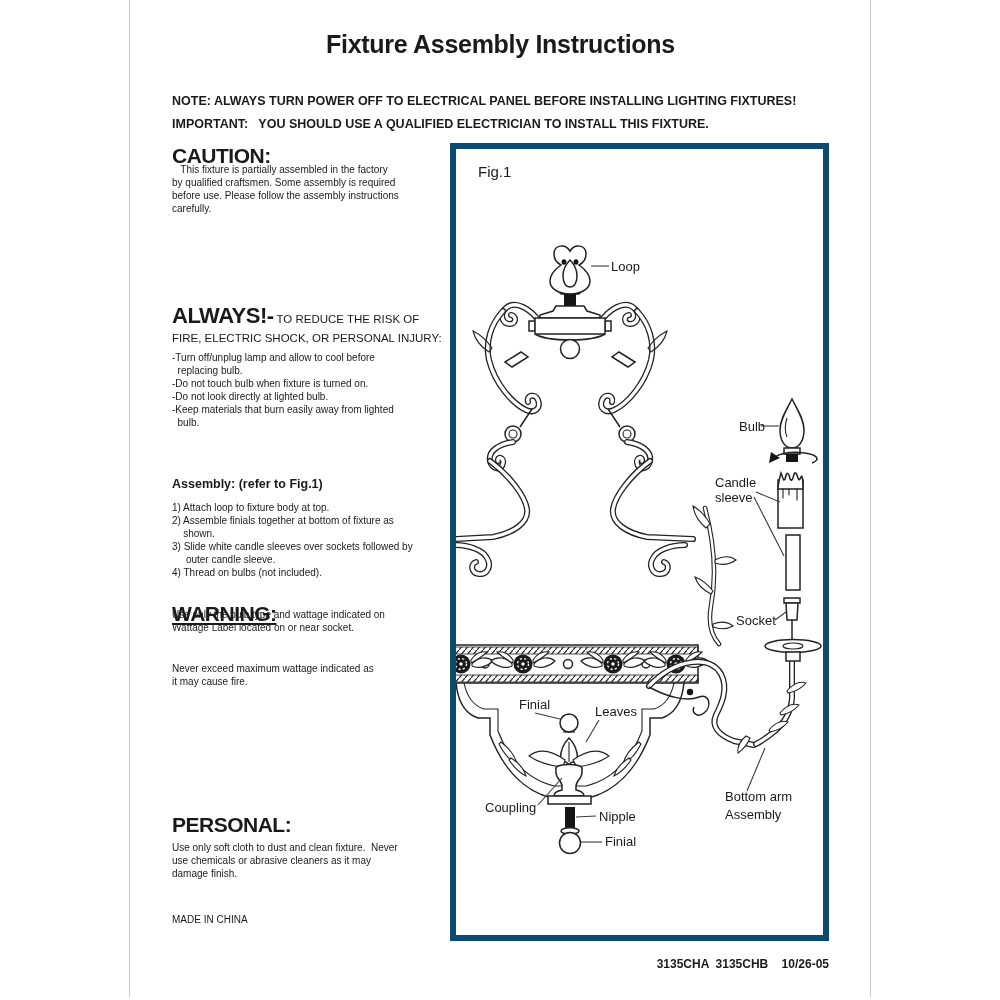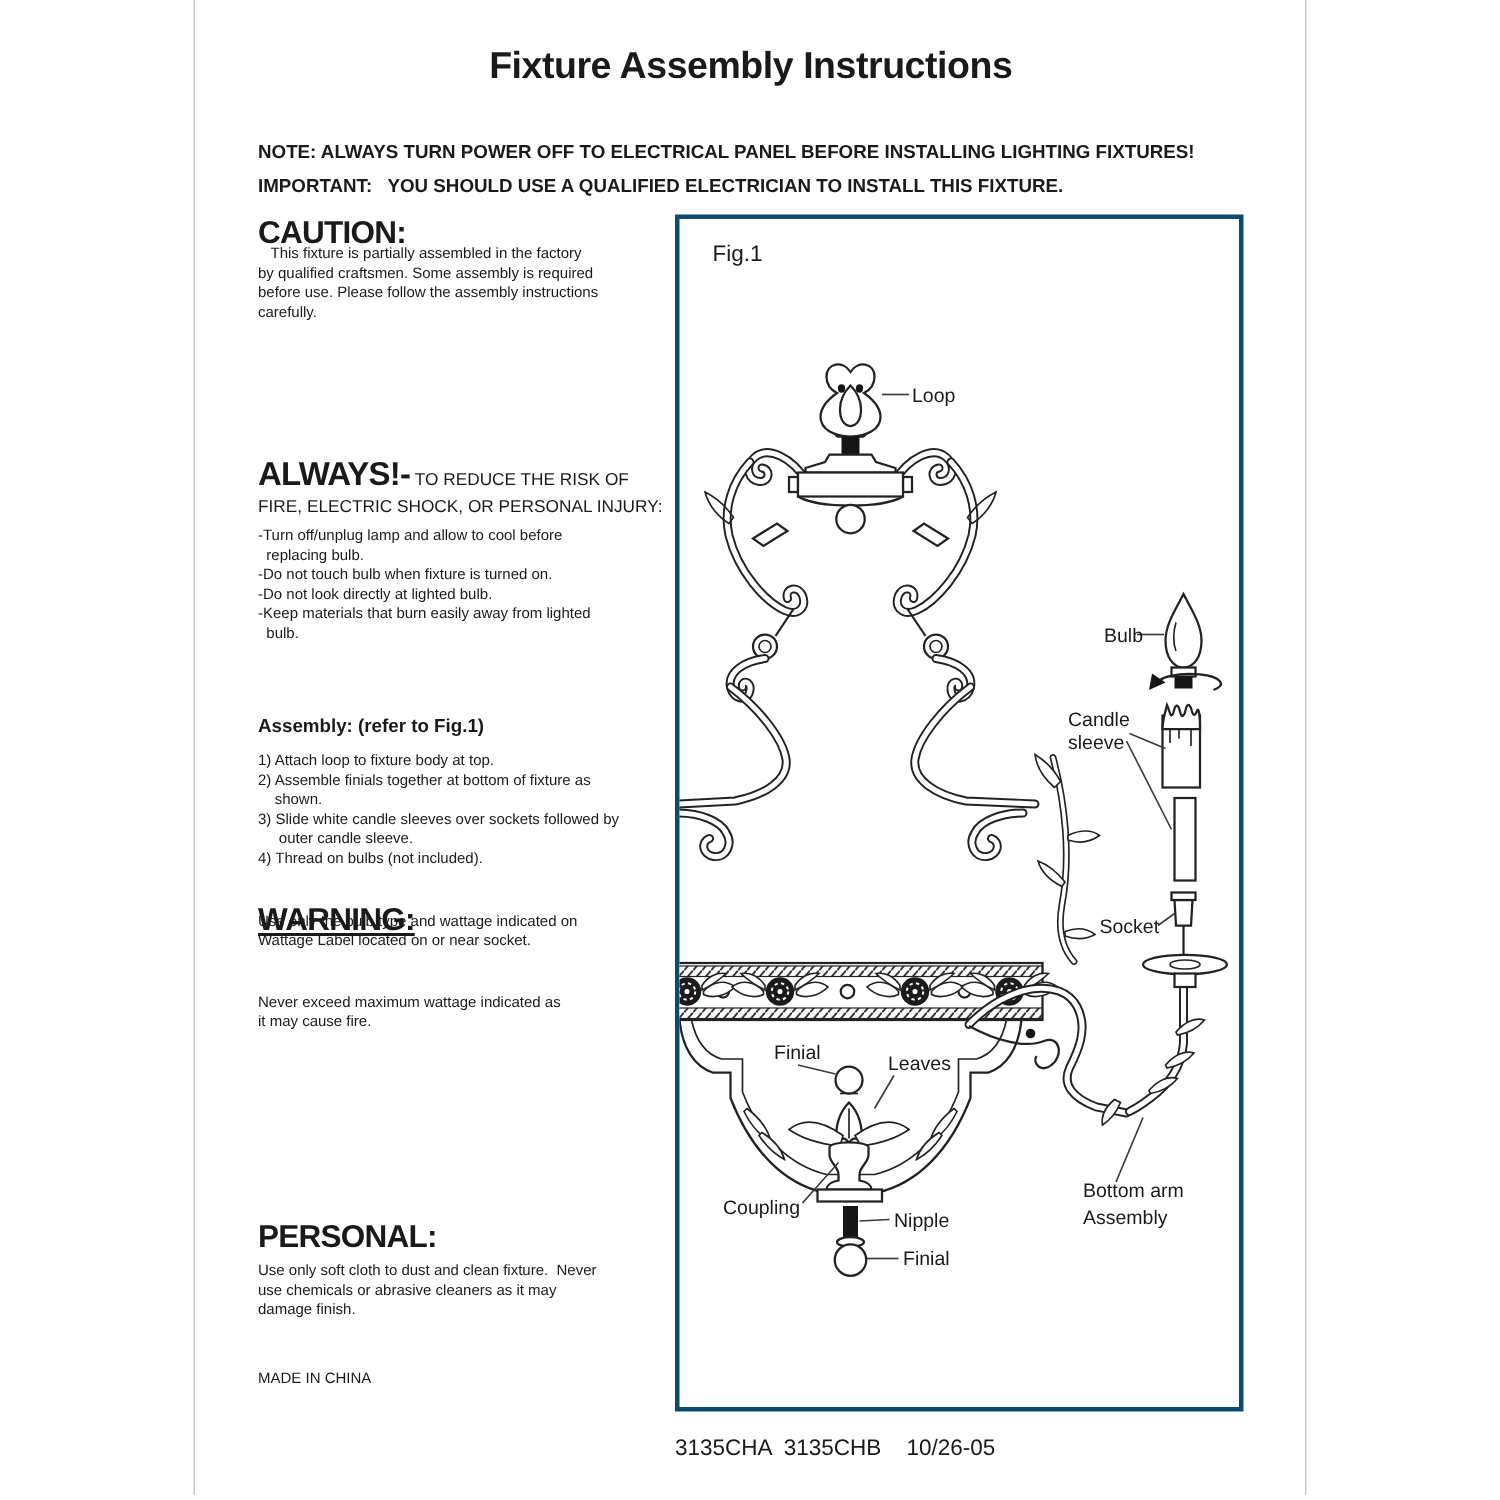--- a/index.html
+++ b/index.html
@@ -11,22 +11,22 @@
   .abs { position:absolute; }
   .title { left:130px; top:30px; width:741px; text-align:center; font-size:25px; font-weight:bold; letter-spacing:-0.3px; }
   .note-line { left:172px; font-size:12.5px; font-weight:bold; white-space:pre-wrap; width:680px; }
   .h-xl { font-size:22px; font-weight:bold; letter-spacing:-0.5px; }
   .h-lg { font-size:21px; font-weight:bold; letter-spacing:-0.5px; }
   .h-sm { font-size:12.5px; font-weight:bold; }
   .warn-suffix { font-size:11.5px; font-weight:normal; letter-spacing:0; }
   .sub { font-size:11.5px; }
   .body-text { font-size:10px; line-height:12.9px; white-space:pre-wrap; width:285px; }
   .list .item { font-size:10px; line-height:12.9px; white-space:pre-wrap; }
-  .footer { font-size:15px; text-align:left; white-space:pre-wrap; }
-  .figure-box { left:450px; top:143px; width:379px; height:798px; border:3px solid #0c4a6e; box-sizing:border-box; background:#fff; }
+  .footer { font-size:12px; text-align:right; white-space:pre-wrap;font-weight:bold; }
+  .figure-box { left:450px; top:143px; width:379px; height:798px; border:6px solid #0c4a6e; box-sizing:border-box; background:#fff; }
 
   
   .ln { fill:none; stroke:#222; stroke-width:1.5; }
   .th { fill:none; stroke:#222; stroke-width:1.1; }
   .thf { fill:#fff; stroke:#222; stroke-width:1.1; }
   .t1 { fill:none; stroke:#222; stroke-width:6; stroke-linecap:round; }
   .t2 { fill:none; stroke:#fff; stroke-width:3.4; stroke-linecap:round; }
   .s1 { fill:none; stroke:#222; stroke-width:4.6; stroke-linecap:round; }
   .s2 { fill:none; stroke:#fff; stroke-width:2.4; stroke-linecap:round; }
   .wh { fill:#fff; stroke:#222; stroke-width:1.5; }

